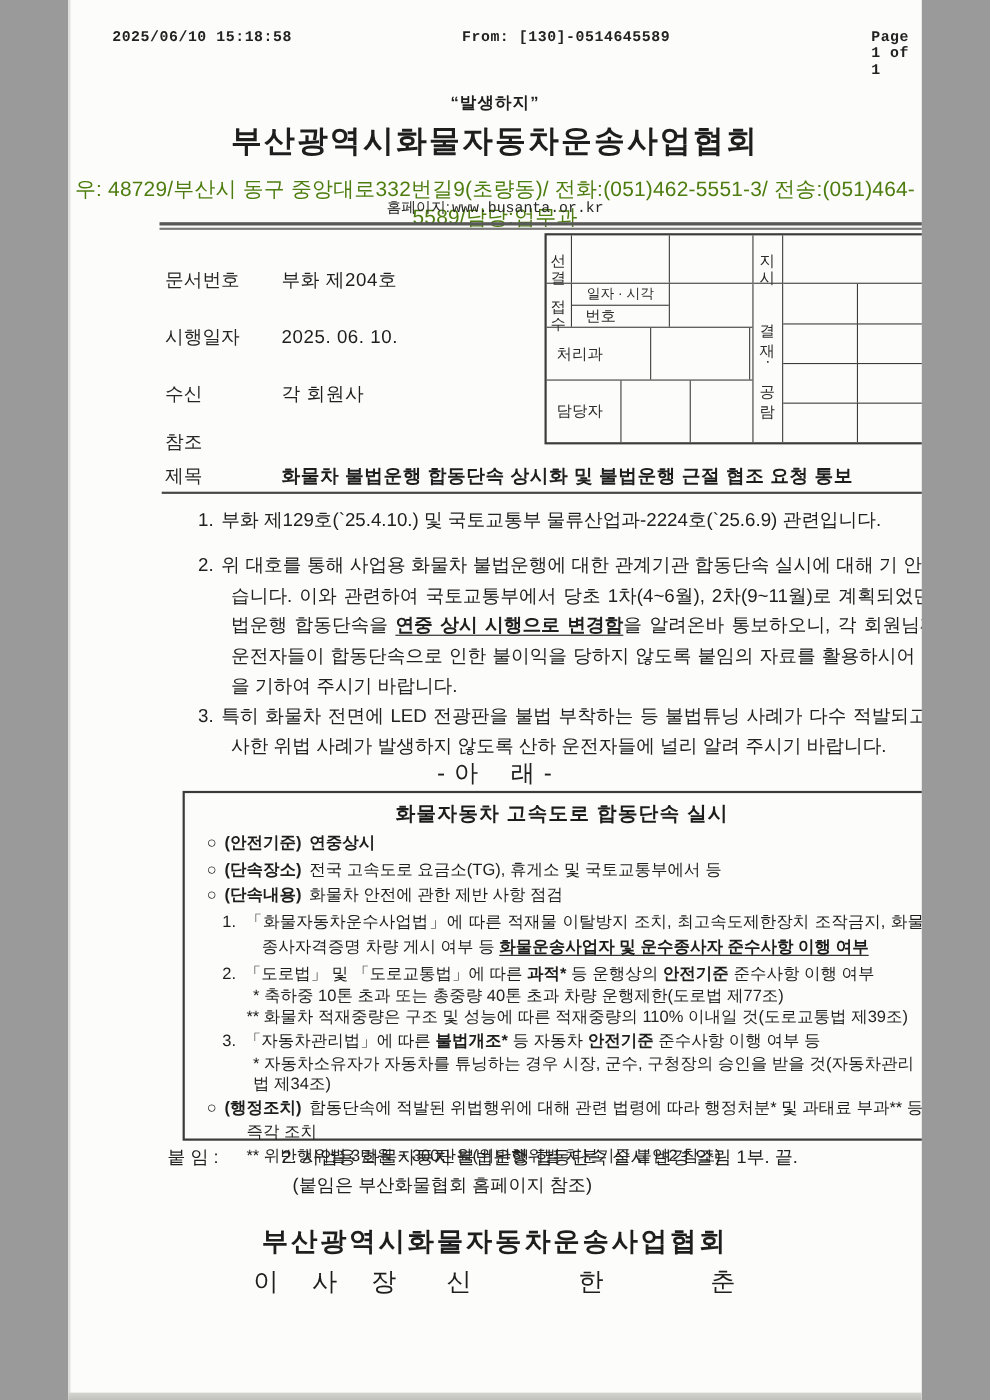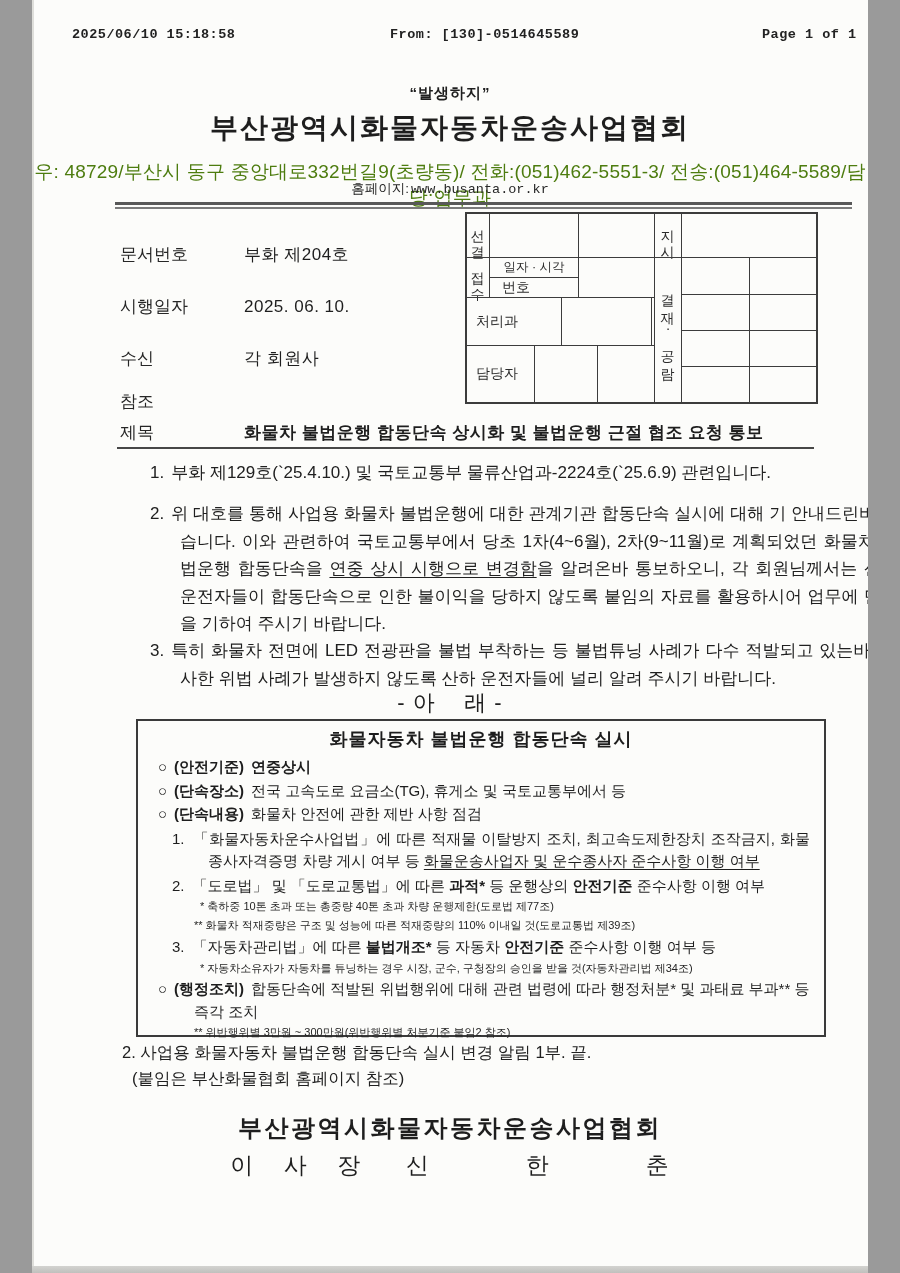--- a/index.html
+++ b/index.html
@@ -1,16 +1,16 @@
 <!DOCTYPE html>
 <html><head>
 <meta charset="utf-8">
 <style>
   html,body{margin:0;padding:0;background:#9a9a9a;}
-  .page{position:relative;width:836px;height:1273px;margin:0 auto;background:#fcfcfa;
+  .page{position:relative;width:776px;height:1273px;margin:0 auto;background:#fcfcfa;
         font-family:"Liberation Sans","DejaVu Sans",sans-serif;color:#1e1e1e;overflow:hidden;}
   .abs{position:absolute;}
   .pre{white-space:pre-wrap;}
   .bold{font-weight:bold;}
   .center{left:0;right:0;text-align:center;}
   .mono{font-family:"Liberation Mono","DejaVu Sans Mono",monospace;}
 
   
   .edge-left{left:0;top:0;bottom:0;width:2px;background:#dededa;}
   .bottom-bar{left:0;right:0;bottom:0;height:7px;background:linear-gradient(#d3d3d0,#c0c0bd);}
@@ -23,21 +23,21 @@
   .orgtitle{top:109px;font-size:28px;font-weight:bold;letter-spacing:2px;}
   .addr{top:159px;font-size:19px;color:#4d7c0f;letter-spacing:.2px;}
   .homepage{top:180px;font-size:13.5px;color:#262626;}
   .homepage .url{margin-left:2px;font-family:Liberation Mono, monospace;}
   .dblrule{left:83px;top:202px;width:737px;height:2px;
            border-top:3px solid #585858;border-bottom:2px solid #7a7a7a;}
 
   
   .fieldrow{position:absolute;left:88px;font-size:17px;white-space:nowrap;}
   .jlabel{display:inline-block;width:80px;text-align:justify;text-align-last:justify;color:#262626;}
-  .fval{margin-left:44px;letter-spacing:.5px;}
+  .fval{margin-left:26px;letter-spacing:.5px;}
   .subject-underline{left:85px;top:447px;width:697px;border-top:2px solid #474747;}
 
   
   .apv{left:433px;top:212px;width:353px;height:192px;border:2px solid #3c3c3c;
        display:flex;font-size:14px;color:#2b2b2b;box-sizing:border-box;}
   .apv .bl{border-left:1.5px solid #3c3c3c;}
   .apv .bt{border-top:1.5px solid #3c3c3c;}
   .apv-l{width:187px;display:flex;flex-direction:column;}
   .apv-r{flex:1;display:flex;}
   .r1{height:43px;display:flex;}
@@ -55,33 +55,33 @@
   .splab{width:100%;text-align:justify;text-align-last:justify;padding:0 9px;box-sizing:border-box;}
   .lcol{width:26px;display:flex;flex-direction:column;}
   .rcol{flex:1;display:flex;flex-direction:column;}
   .jisi-top{height:43px;}
   .grid{flex:1;display:grid;grid-template-columns:1fr 1fr;grid-template-rows:repeat(4,1fr);}
 
   
   .para{position:absolute;left:118px;width:748px;font-size:17px;line-height:27.5px;
         text-align:justify;padding-left:30px;text-indent:-30px;box-sizing:border-box;color:#202020;}
   .pnum{margin-right:7px;}
-  .ul{text-decoration:underline;text-underline-offset:3px;font-weight:normal;}
+  .ul{text-decoration:underline;text-underline-offset:3px;font-weight:bold;}
   .below{top:688px;font-size:22px;letter-spacing:1px;color:#202020;}
 
   
   .nbox{left:104px;top:719px;width:690px;height:318px;border:2px solid #3a3a3a;
         box-sizing:border-box;padding:5px 14px 0 14px;font-size:15px;line-height:22.5px;color:#1d1d1d;}
   .nb-title{text-align:center;font-weight:bold;font-size:18px;line-height:27px;letter-spacing:1px;margin-bottom:3px;}
   .circ{margin-left:6px;padding-left:36px;text-indent:-36px;margin-top:1px;}
   .mark{margin-right:7px;}
   .blab{font-weight:bold;margin-right:7px;}
   .nb-num{margin-left:20px;padding-left:36px;text-indent:-36px;margin-top:2px;text-align:justify;}
   .nno{margin-right:8px;}
-  .nb-note{font-size:11px;line-height:18.5px;margin-left:20px;color:#242424;}
+  .nb-note{font-size:15px;line-height:18.5px;margin-left:20px;color:#242424;}
   .n1{padding-left:28px;}
   .n2{padding-left:22px;}
 
   
   .att{left:90px;top:1039px;font-size:16.5px;line-height:26px;color:#202020;}
   .att-row{display:flex;}
   .att-label{width:104px;}
   .att-paren{margin-left:10px;}
 
   
@@ -182,21 +182,21 @@
   </div>
   <div class="para" style="top:500px">
     <span class="pnum">2.</span><span>위 대호를 통해 사업용 화물차 불법운행에 대한 관계기관 합동단속 실시에 대해 기 안내드린바 있습니다. 이와 관련하여 국토교통부에서 당초 1차(4~6월), 2차(9~11월)로 계획되었던 화물차 불법운행 합동단속을 </span><span class="ul">연중 상시 시행으로 변경함</span><span>을 알려온바 통보하오니, 각 회원님께서는 산하 운전자들이 합동단속으로 인한 불이익을 당하지 않도록 붙임의 자료를 활용하시어 업무에 만전을 기하여 주시기 바랍니다.</span>
   </div>
   <div class="para" style="top:637px">
     <span class="pnum">3.</span><span>특히 화물차 전면에 LED 전광판을 불법 부착하는 등 불법튜닝 사례가 다수 적발되고 있는바, 유사한 위법 사례가 발생하지 않도록 산하 운전자들에 널리 알려 주시기 바랍니다.</span>
   </div>
   <div class="abs center below pre">- 아    래 -</div>
 
   <div class="abs nbox">
-    <div class="nb-title">화물자동차 불법운행 합동단속 실시</div>
+    <div class="nb-title">화물자동차 고속도로 합동단속 실시</div>
     <div class="circ">
       <span class="mark">○</span><span class="blab">(안전기준)</span><span class="bold">연중상시</span>
     </div>
     <div class="circ">
       <span class="mark">○</span><span class="blab">(단속장소)</span><span>전국 고속도로 요금소(TG), 휴게소 및 국토교통부에서 등</span>
     </div>
     <div class="circ">
       <span class="mark">○</span><span class="blab">(단속내용)</span><span>화물차 안전에 관한 제반 사항 점검</span>
     </div>
     <div class="nb-num">
@@ -212,20 +212,21 @@
     </div>
     <div class="nb-note n1">* 자동차소유자가 자동차를 튜닝하는 경우 시장, 군수, 구청장의 승인을 받을 것(자동차관리법 제34조)</div>
     <div class="circ">
       <span class="mark">○</span><span class="blab">(행정조치)</span><span>합동단속에 적발된 위법행위에 대해 관련 법령에 따라 행정처분* 및 과태료 부과** 등 즉각 조치</span>
     </div>
     <div class="nb-note n2">** 위반행위별 3만원 ~ 300만원(위반행위별 처분기준 붙임2 참조)</div>
   </div>
 
   <div class="abs att">
     <div class="att-row">
+      <span class="att-label pre">붙 임 :</span>
       <div class="att-lines">
         <div>2. 사업용 화물자동차 불법운행 합동단속 실시 변경 알림 1부. 끝.</div>
         <div class="att-paren">(붙임은 부산화물협회 홈페이지 참조)</div>
       </div>
     </div>
   </div>
 
   <div class="abs center f-org">부산광역시화물자동차운송사업협회</div>
   <div class="abs center f-sign pre">이    사    장      신             한             춘</div>
 

